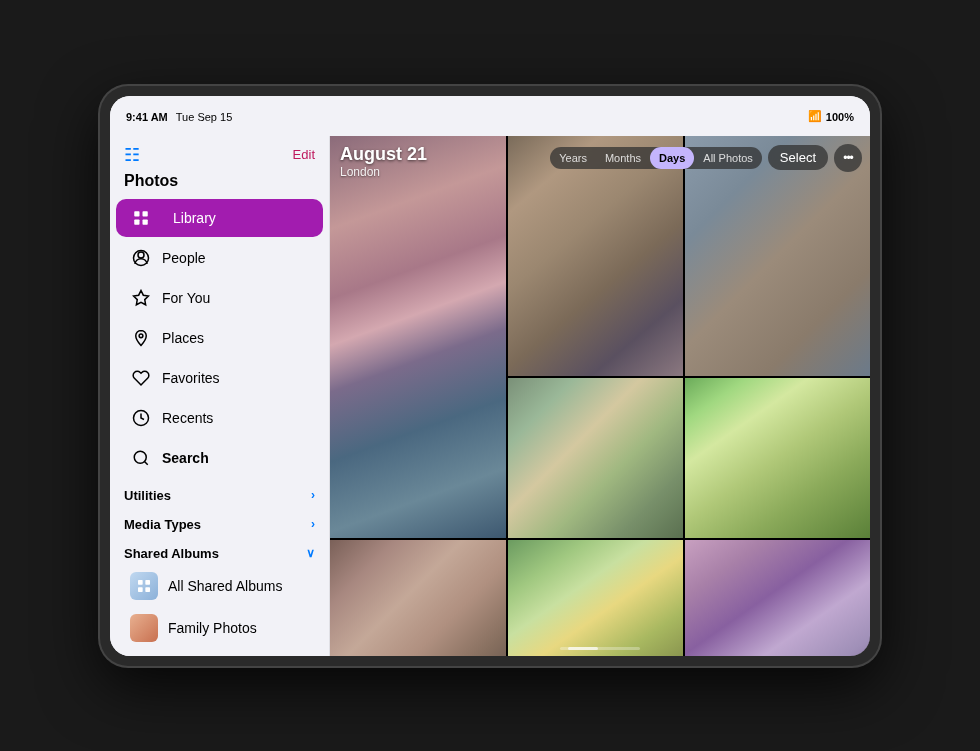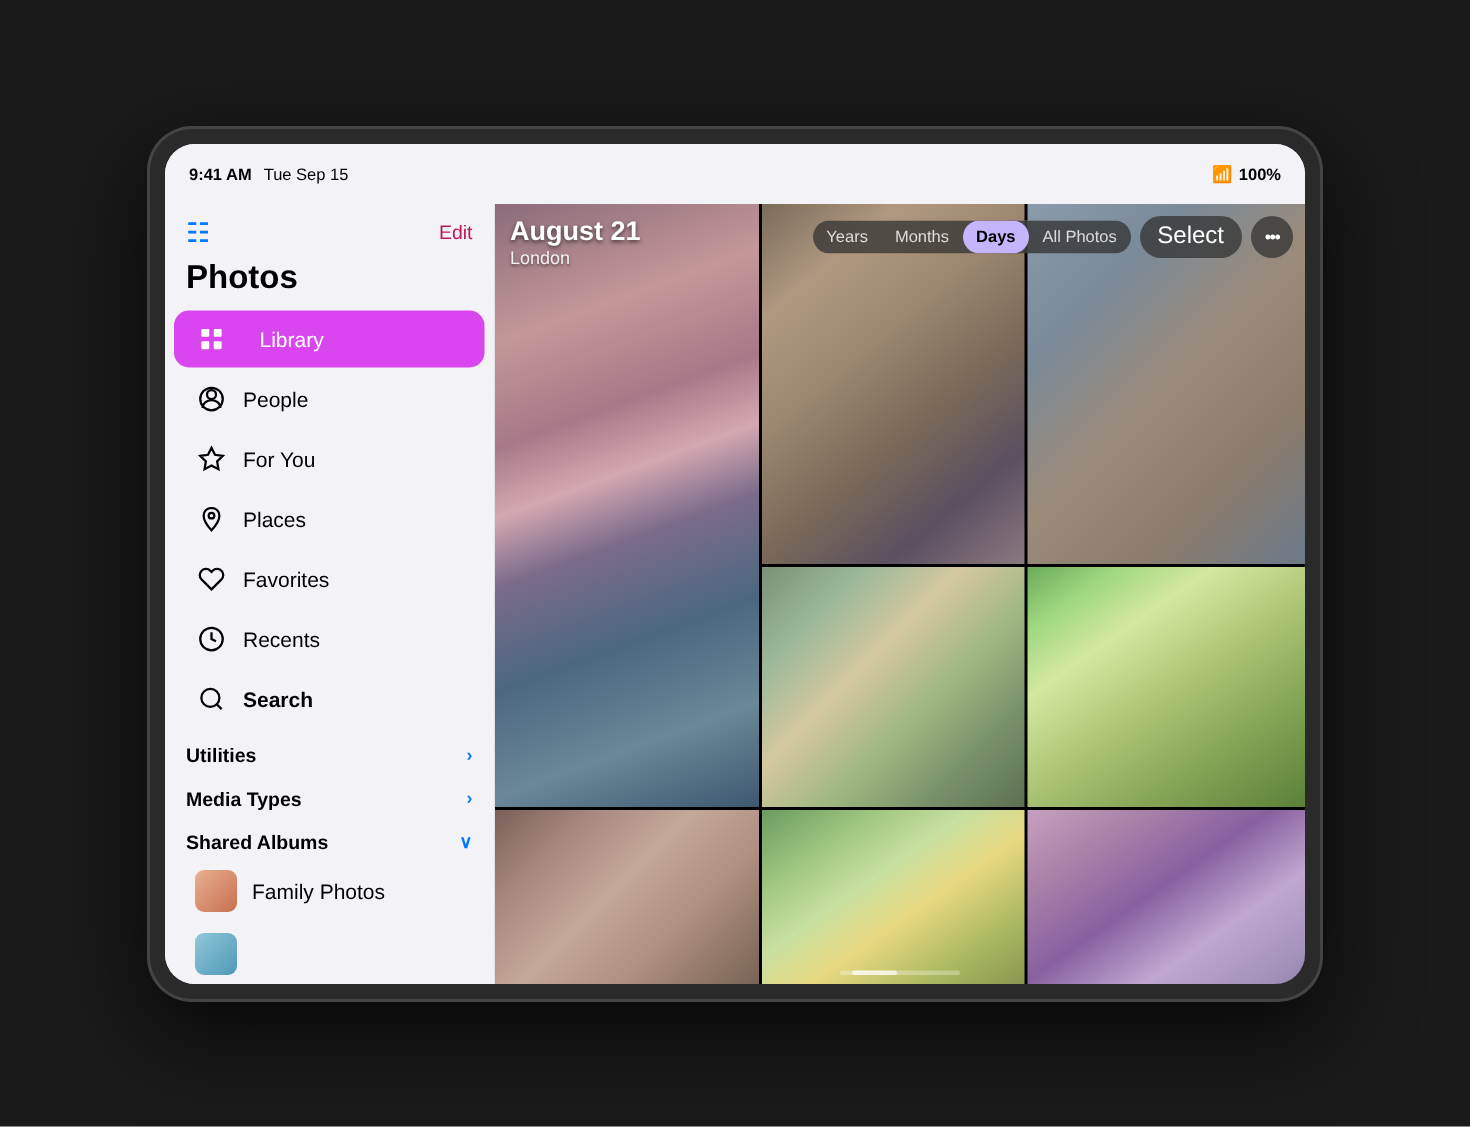--- a/index.html
+++ b/index.html
@@ -78,40 +78,40 @@
       font-size: 18px;
     }
 
     .sidebar-edit-btn {
       color: #be185d;
       font-size: 13px;
       cursor: pointer;
     }
 
     .sidebar-title {
-      font-size: 22px;
+      font-size: 16px;
       font-weight: 700;
       color: #000;
       padding: 2px 14px 8px;
     }
 
     .sidebar-nav-item {
       display: flex;
       align-items: center;
       gap: 10px;
       padding: 8px 14px;
       cursor: pointer;
       border-radius: 10px;
       margin: 1px 6px;
       font-size: 14px;
       color: #000;
     }
 
     .sidebar-nav-item.active {
-      background: #d946ef;
+      background: #a21caf;
       color: #fff;
       gap: 21px;
     }
 
     .sidebar-nav-item .nav-icon {
       width: 22px;
       height: 22px;
       display: flex;
       align-items: center;
       justify-content: center;
@@ -284,20 +284,31 @@
         <div class="section-header">
           <span style="font-size:13px;font-weight:600;">Media Types</span>
           <span class="chevron">›</span>
         </div>
 
         <div class="section-header">
           <span style="font-size:13px;font-weight:600;">Shared Albums</span>
           <span class="chevron" style="color:#007aff;">∨</span>
         </div>
 
+        <div class="shared-album-item">
+          <div class="shared-album-thumb" style="background:linear-gradient(135deg,#c0d8f0,#8bb0d8);display:flex;align-items:center;justify-content:center;">
+            <svg width="16" height="16" viewBox="0 0 24 24" fill="white">
+              <rect x="3" y="3" width="7" height="7" rx="1"></rect>
+              <rect x="14" y="3" width="7" height="7" rx="1"></rect>
+              <rect x="3" y="14" width="7" height="7" rx="1"></rect>
+              <rect x="14" y="14" width="7" height="7" rx="1"></rect>
+            </svg>
+          </div>
+          <span style="font-size:14px;">All Shared Albums</span>
+        </div>
 
         <div class="shared-album-item">
           <div class="shared-album-thumb" style="background:linear-gradient(135deg,#e8b090,#c87050);"></div>
           <span style="font-size:14px;">Family Photos</span>
         </div>
 
         <div class="shared-album-item">
           <div class="shared-album-thumb" style="background:linear-gradient(135deg,#90c8d8,#5098b8);"></div>
 
         </div>
@@ -331,21 +342,21 @@
           <div style="font-size:12px;color:rgba(255,255,255,0.9);text-shadow:0 1px 2px rgba(0,0,0,0.5);">London</div>
         </div>
 
         <div style="position:absolute;top:8px;right:8px;z-index:20;display:flex;align-items:center;gap:6px;">
           <div style="display:flex;background:rgba(50,50,50,0.75);border-radius:20px;overflow:hidden;backdrop-filter:blur(8px);">
             <div style="padding:5px 9px;font-size:11px;color:rgba(255,255,255,0.8);cursor:pointer;">Years</div>
             <div style="padding:5px 9px;font-size:11px;color:rgba(255,255,255,0.8);cursor:pointer;">Months</div>
             <div style="padding:5px 9px;font-size:11px;color:#000;background:#c4b5fd;border-radius:18px;font-weight:600;cursor:pointer;">Days</div>
             <div style="padding:5px 9px;font-size:11px;color:rgba(255,255,255,0.8);cursor:pointer;">All Photos</div>
           </div>
-          <div style="background:rgba(50,50,50,0.75);color:#fff;border-radius:20px;padding:5px 12px;font-size:16px;cursor:pointer;backdrop-filter:blur(8px);">Select</div>
+          <div style="background:rgba(50,50,50,0.75);color:#fff;border-radius:20px;padding:5px 12px;font-size:13px;cursor:pointer;backdrop-filter:blur(8px);">Select</div>
           <div style="background:rgba(50,50,50,0.75);color:#fff;border-radius:50%;width:28px;height:28px;display:flex;align-items:center;justify-content:center;font-size:12px;cursor:pointer;backdrop-filter:blur(8px);letter-spacing:-1px;">•••</div>
         </div>
 
         <div style="position:absolute;bottom:6px;left:50%;transform:translateX(-50%);width:80px;height:3px;background:rgba(255,255,255,0.3);border-radius:2px;">
           <div style="width:30px;height:3px;background:rgba(255,255,255,0.7);border-radius:2px;margin-left:8px;"></div>
         </div>
 
       </div>
 
     </div>

